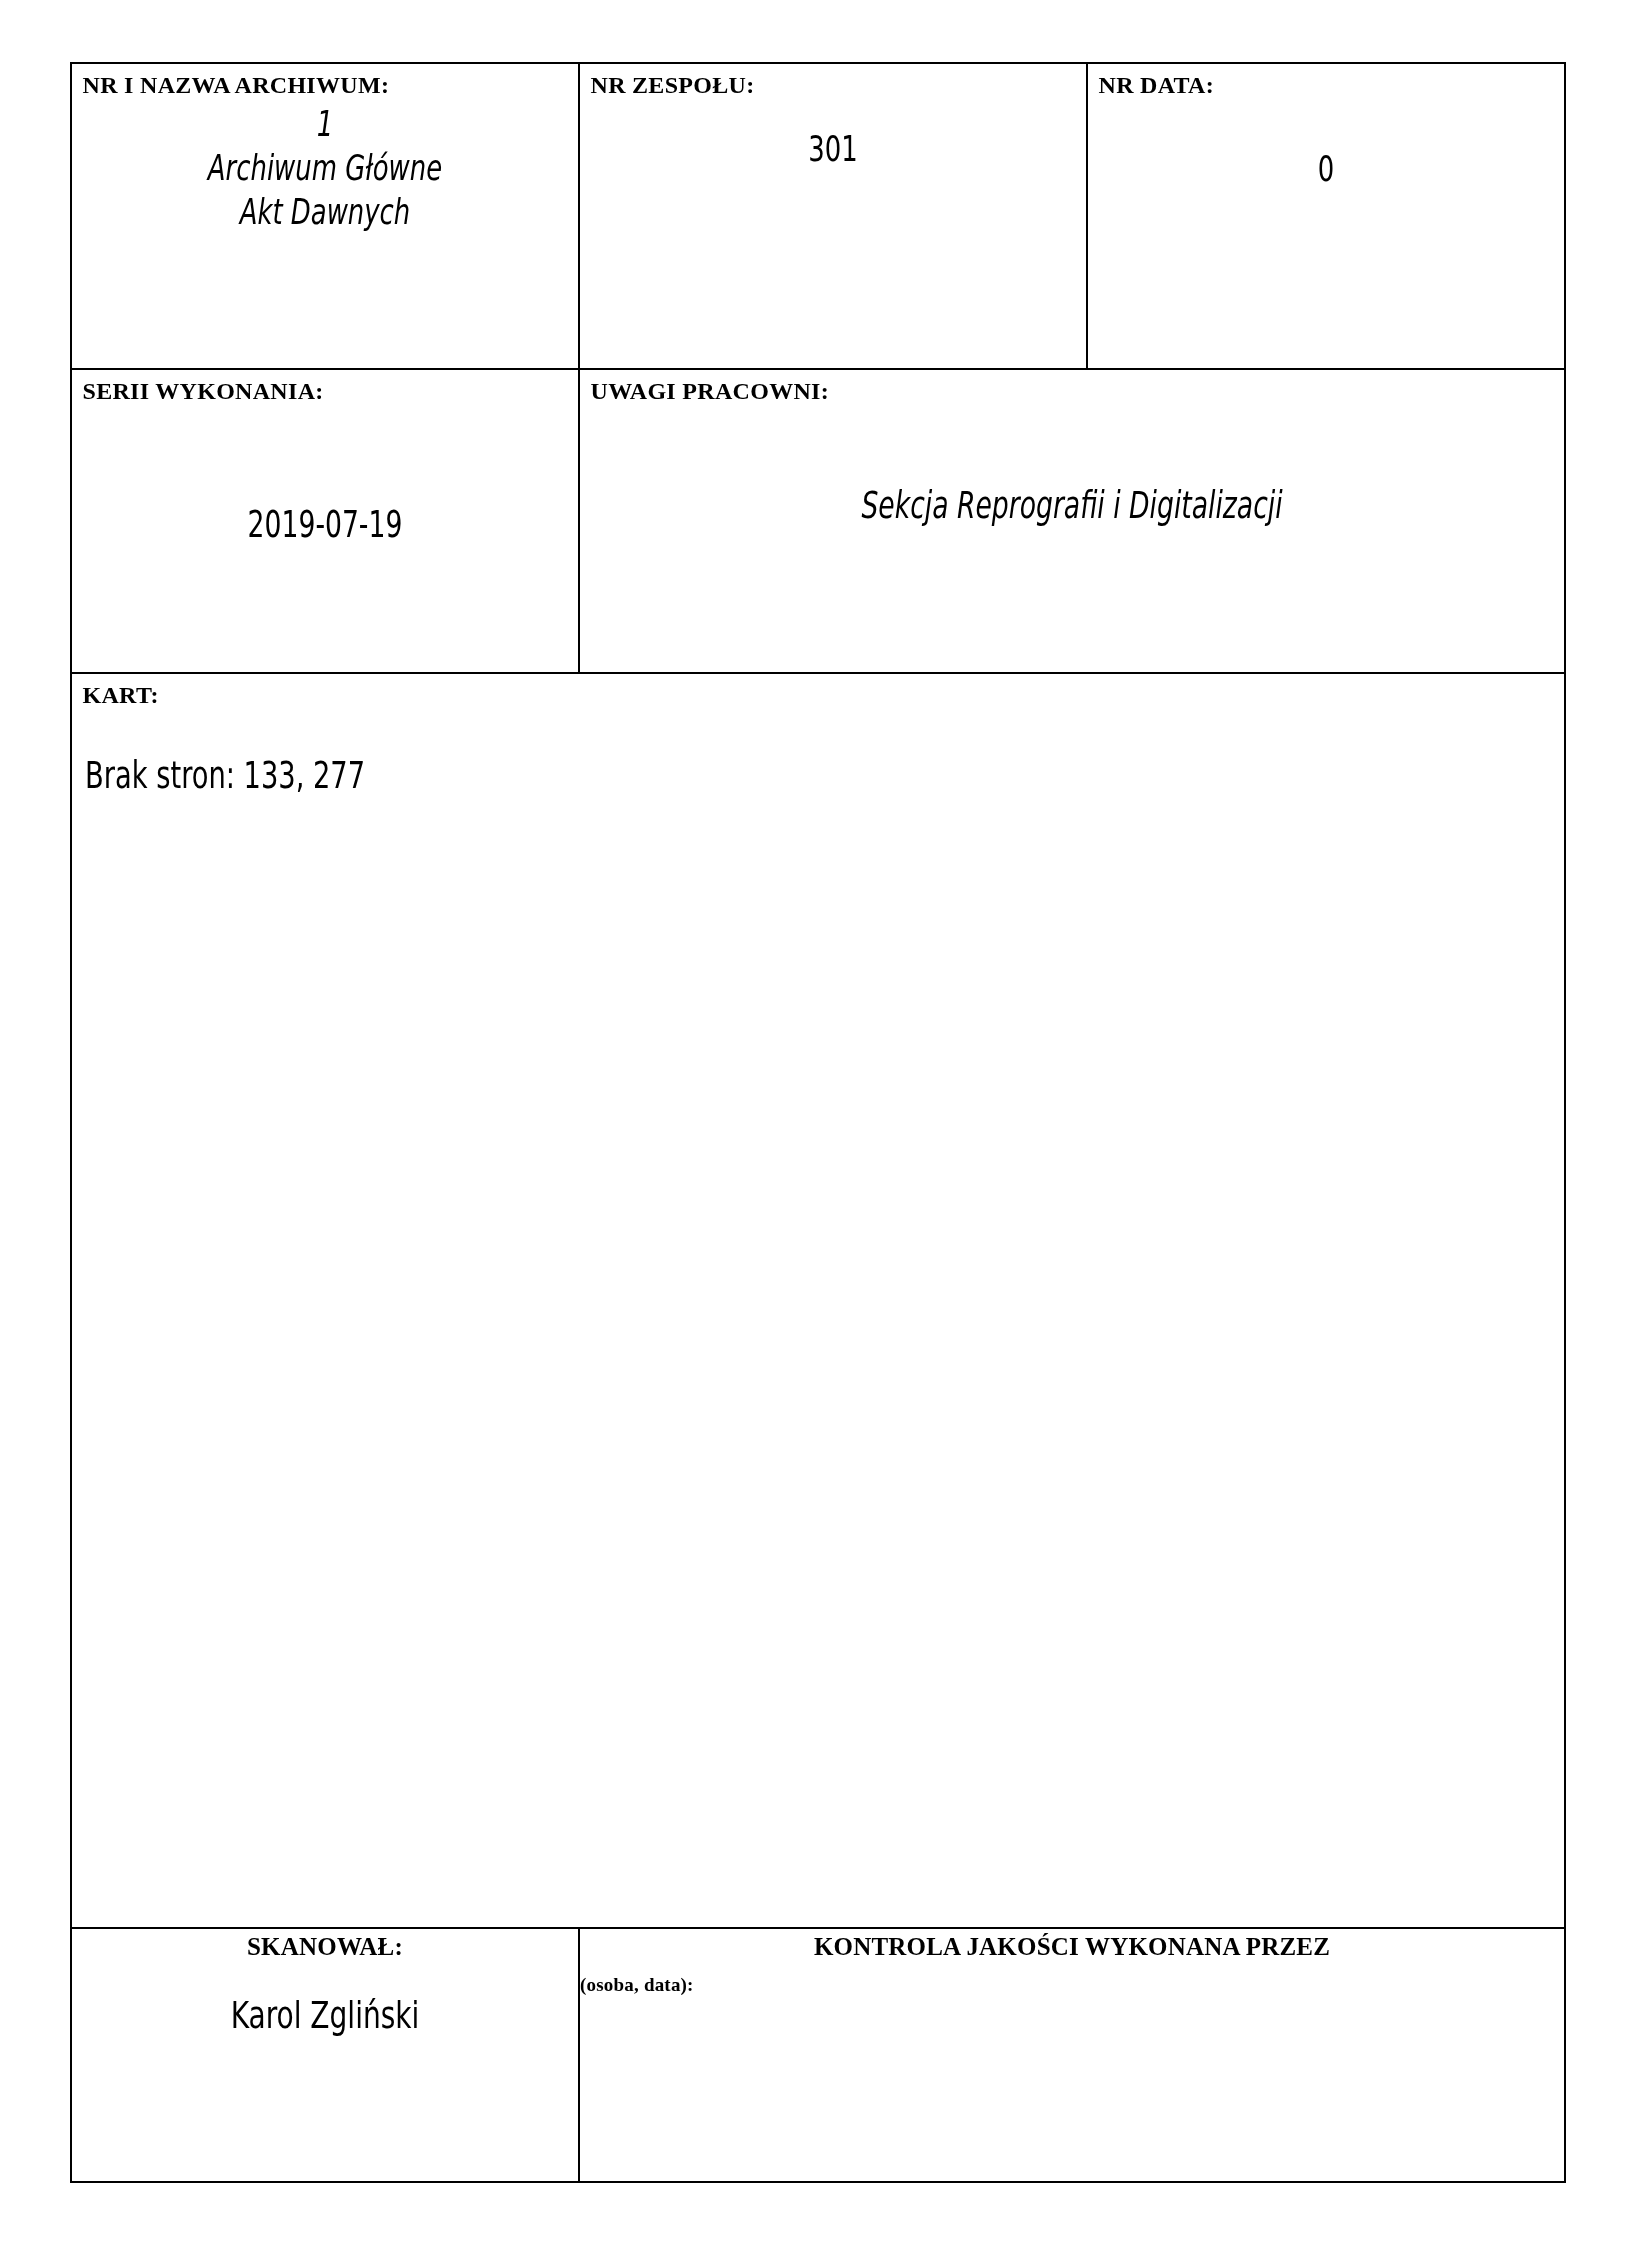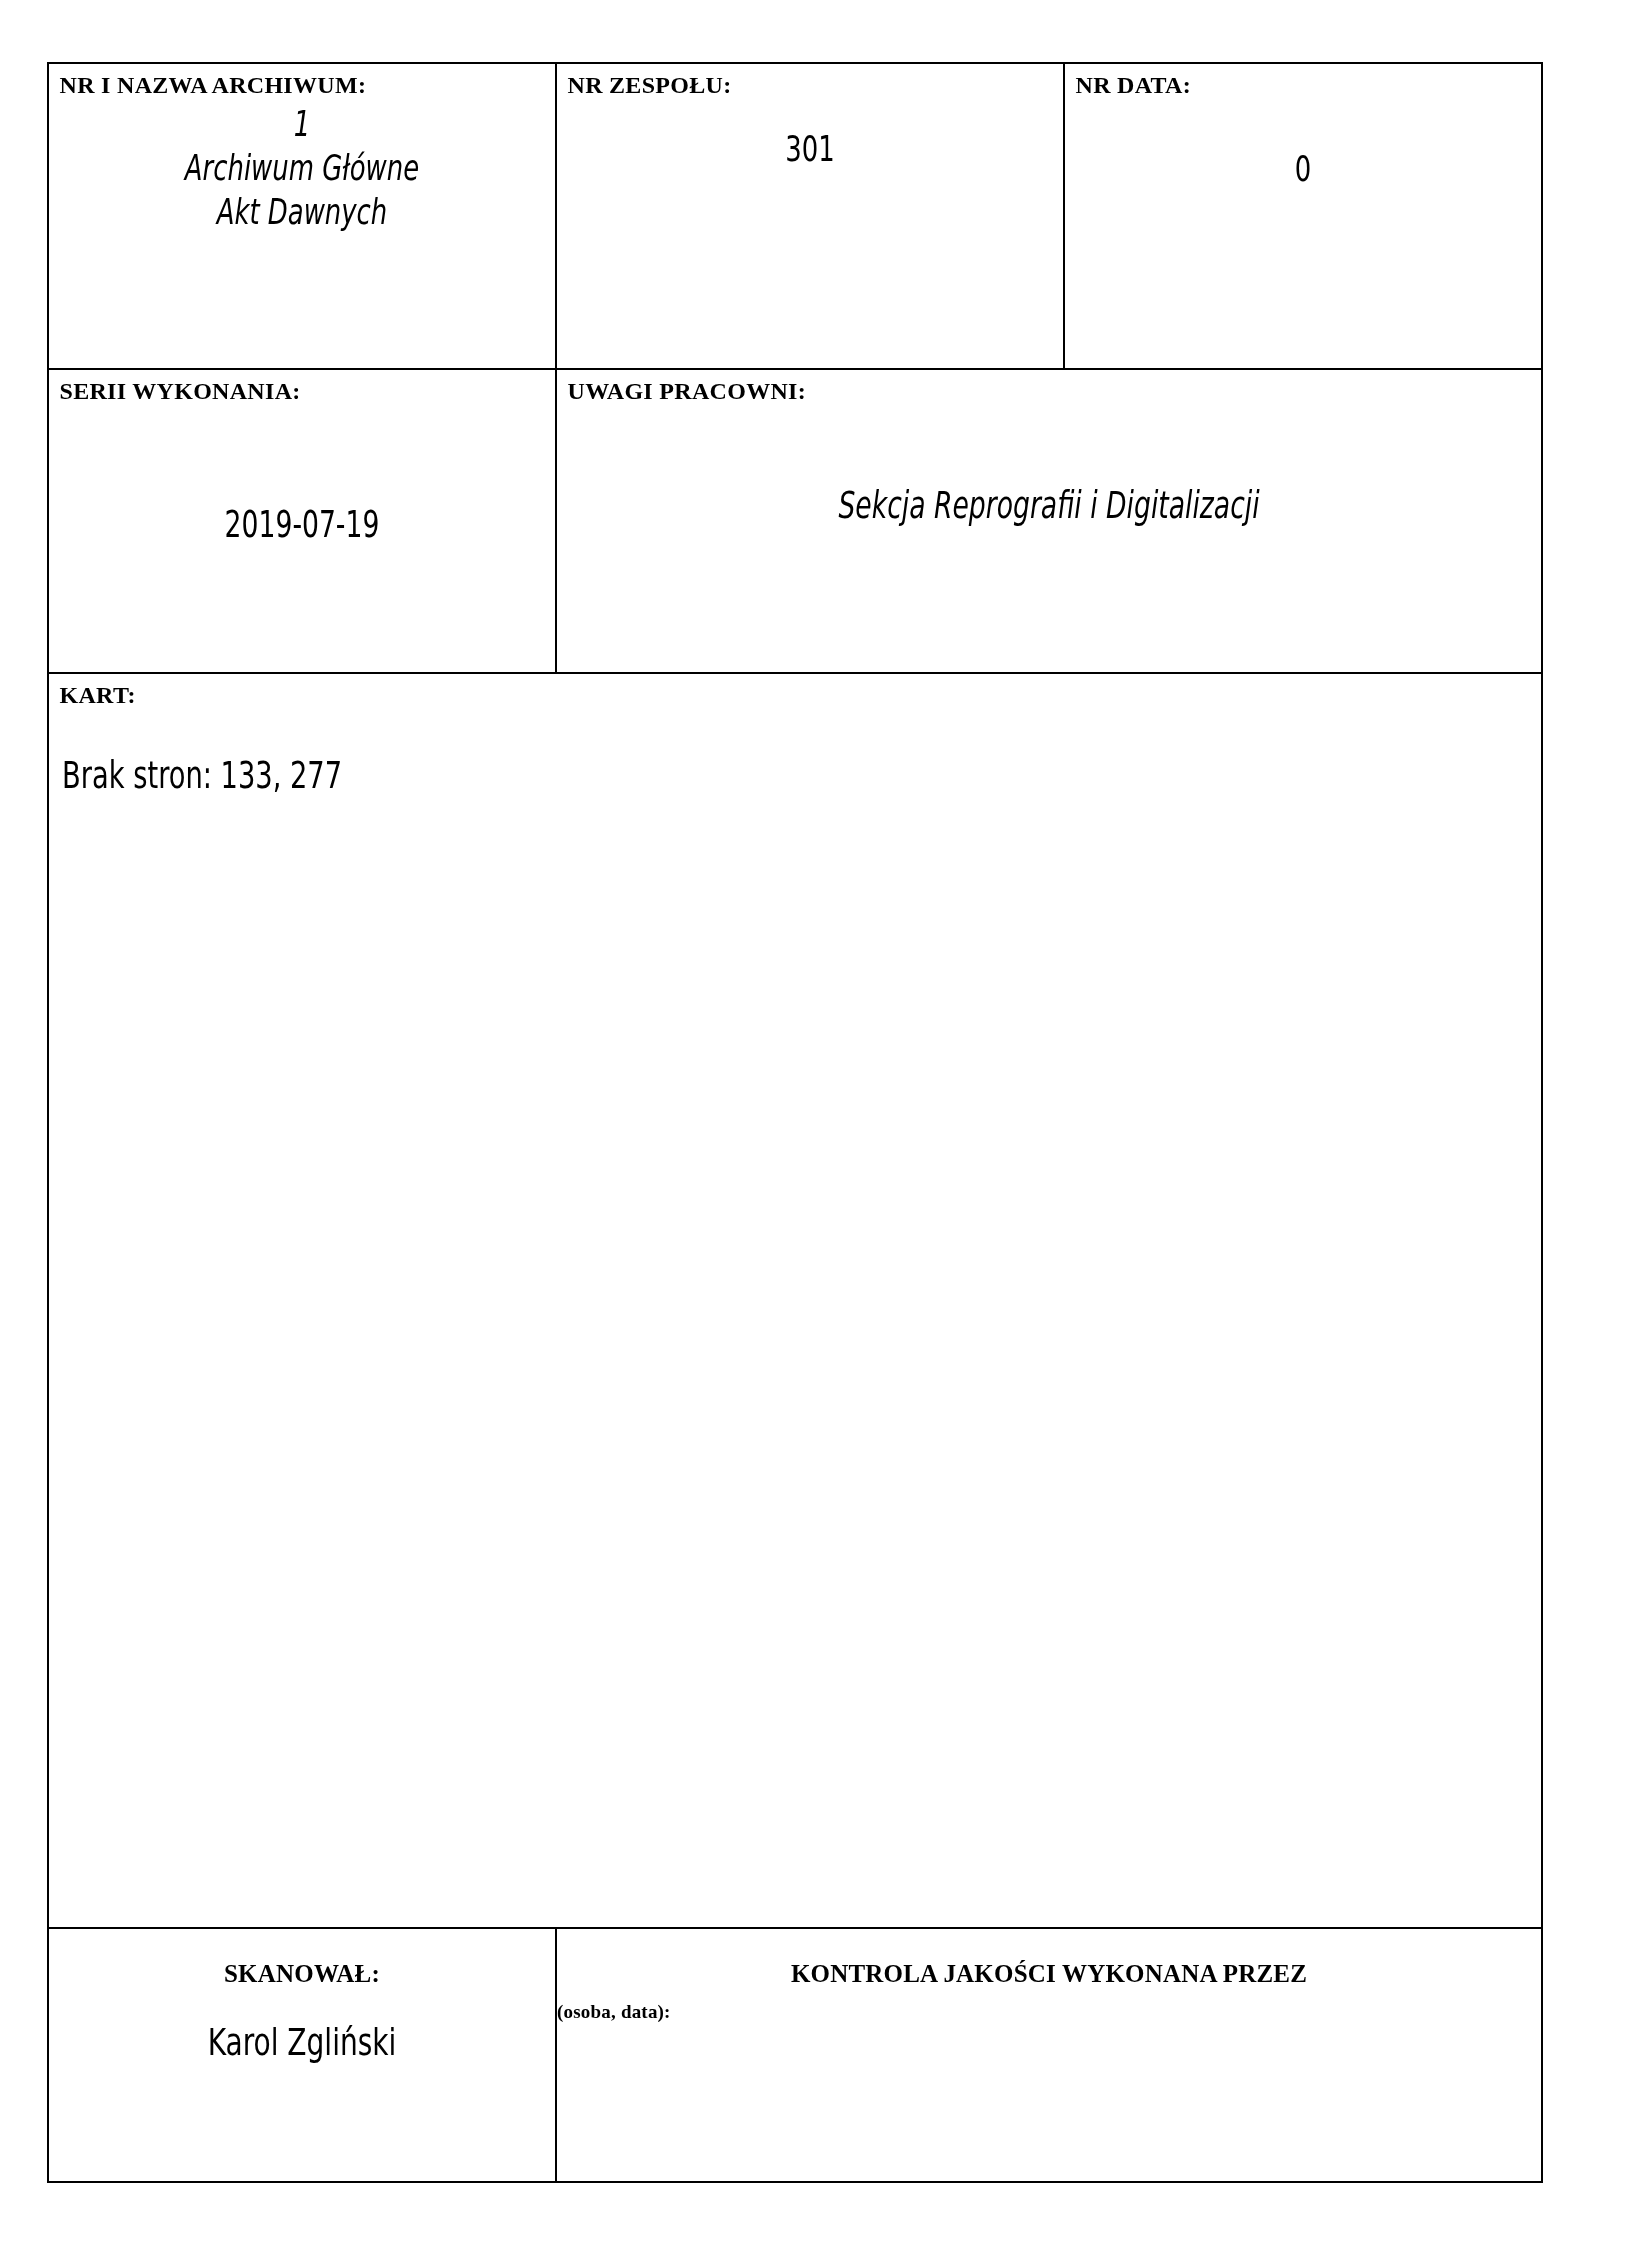--- a/index.html
+++ b/index.html
@@ -11,21 +11,21 @@
     width: 1630px;
     height: 2261px;
     font-family: "Liberation Serif", serif;
     color: #000000;
     position: relative;
     overflow: hidden;
   }
 
   .sheet {
     position: absolute;
-    left: 47px;
+    left: 70px;
     top: 62px;
     width: 1494px;
     height: 2121px;
     box-sizing: border-box;
   }
 
   table.form {
     width: 100%;
     height: 100%;
     border-collapse: collapse;
@@ -115,21 +115,21 @@
     white-space: pre-wrap;
   }
 
   
   .foot-lbl {
     display: block;
     font-family: "Liberation Serif", serif;
     font-weight: bold;
     font-size: 25px;
     text-align: center;
-    padding-top: 31px;
+    padding-top: 4px;
     letter-spacing: 0.2px;
     white-space: nowrap;
   }
   .foot-sub {
     display: block;
     font-family: "Liberation Serif", serif;
     font-weight: bold;
     font-size: 19px;
     text-align: left;
     padding-top: 13px;

